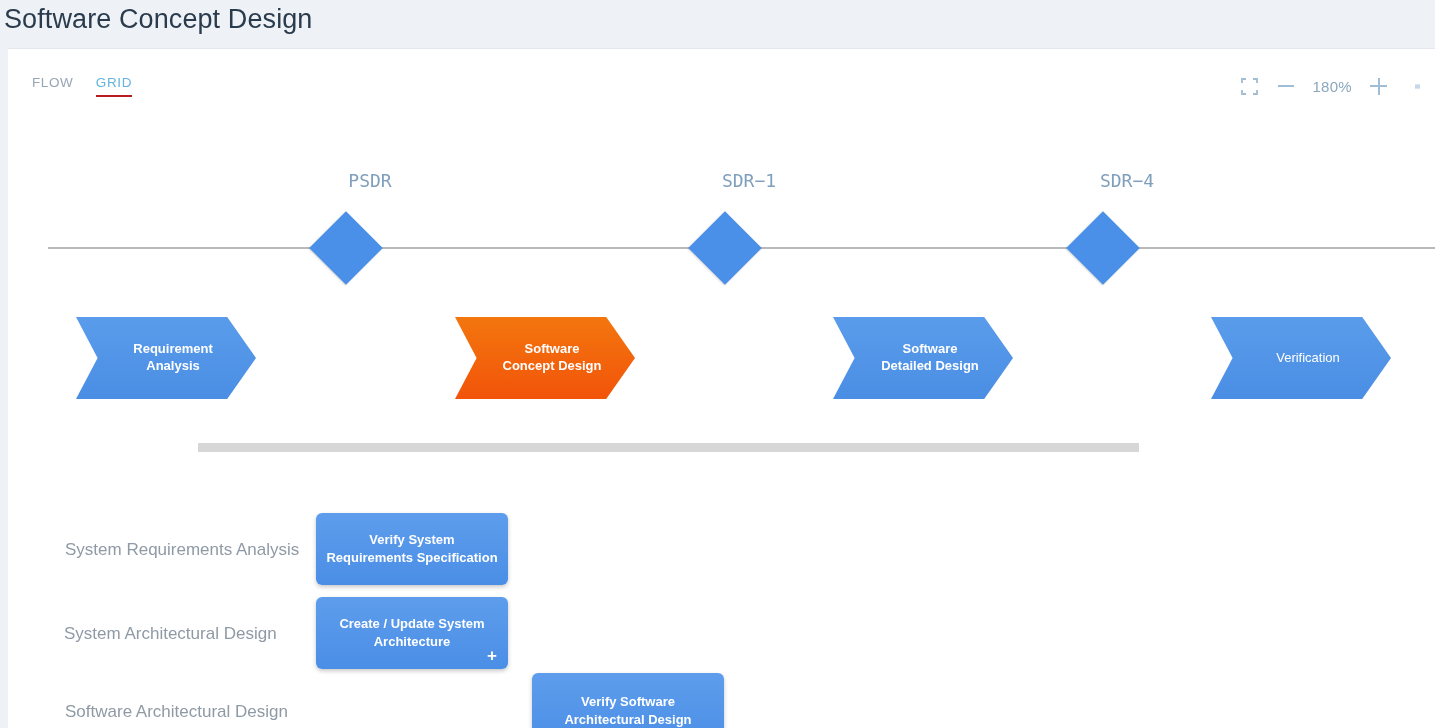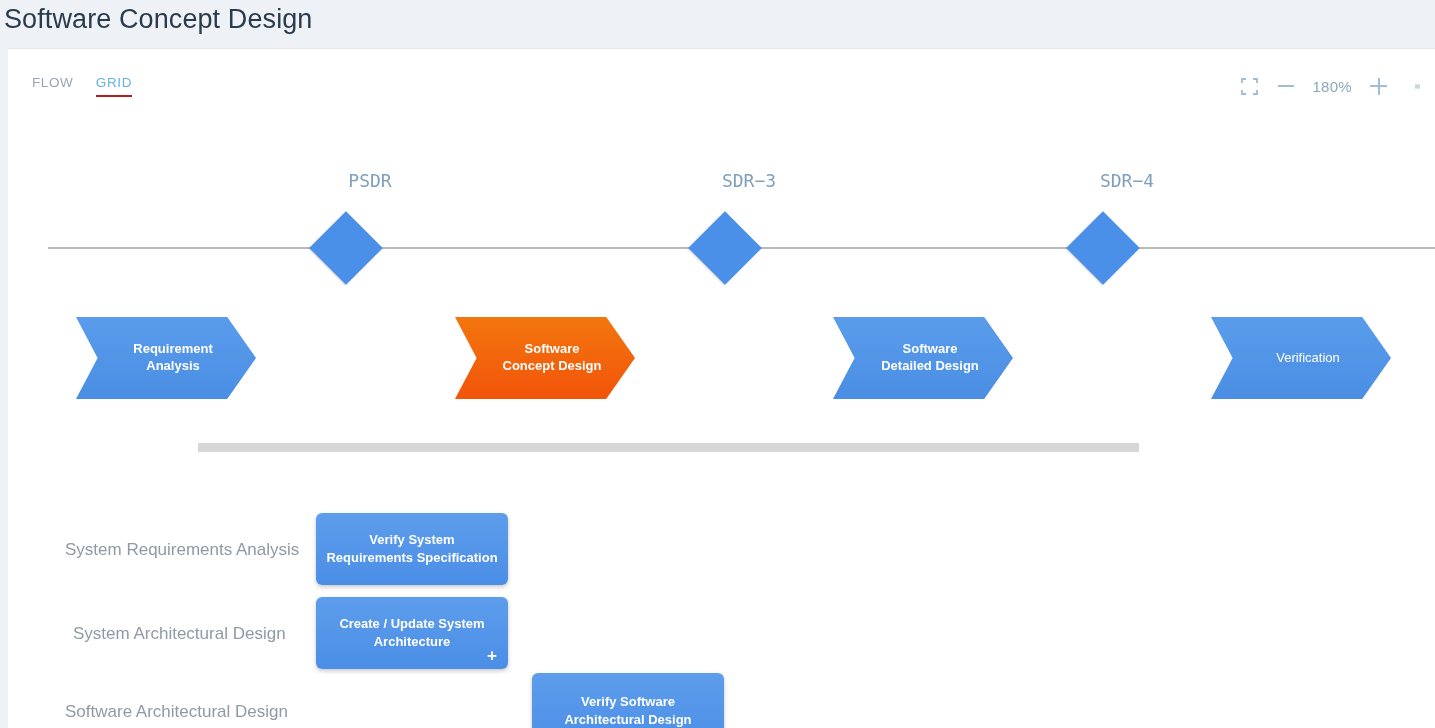--- a/index.html
+++ b/index.html
@@ -151,21 +151,21 @@
       </span>
     </div>
 
     <div class="timeline-line"></div>
 
     <div class="milestone" style="left:312px; top:173px;">
       <span class="label">PSDR</span>
       <div class="diamond"></div>
     </div>
     <div class="milestone" style="left:691px; top:173px;">
-      <span class="label">SDR−3</span>
+      <span class="label">SDR−1</span>
       <div class="diamond"></div>
     </div>
     <div class="milestone" style="left:1069px; top:173px;">
       <span class="label">SDR−4</span>
       <div class="diamond"></div>
     </div>
 
     <div class="chevron blue" style="left:68px; top:268px; width:180px;">
       <span class="txt">Requirement<br>Analysis</span>
     </div>
@@ -175,21 +175,21 @@
     <div class="chevron blue" style="left:825px; top:268px; width:180px;">
       <span class="txt">Software<br>Detailed Design</span>
     </div>
     <div class="chevron blue light" style="left:1203px; top:268px; width:180px;">
       <span class="txt">Verification</span>
     </div>
 
     <div class="hbar"></div>
 
     <div class="row-label" style="left:57px; top:491px;">System Requirements Analysis</div>
-    <div class="row-label" style="left:65px; top:575px;">System Architectural Design</div>
+    <div class="row-label" style="left:56px; top:575px;">System Architectural Design</div>
     <div class="row-label" style="left:57px; top:653px;">Software Architectural Design</div>
 
     <div class="task-card" style="left:308px; top:464px; width:192px; height:72px;">
       <span>Verify System<br>Requirements Specification</span>
     </div>
     <div class="task-card" style="left:308px; top:548px; width:192px; height:72px;">
       <span>Create / Update System<br>Architecture</span>
       <span class="plus">+</span>
     </div>
     <div class="task-card" style="left:524px; top:624px; width:192px; height:76px;">

